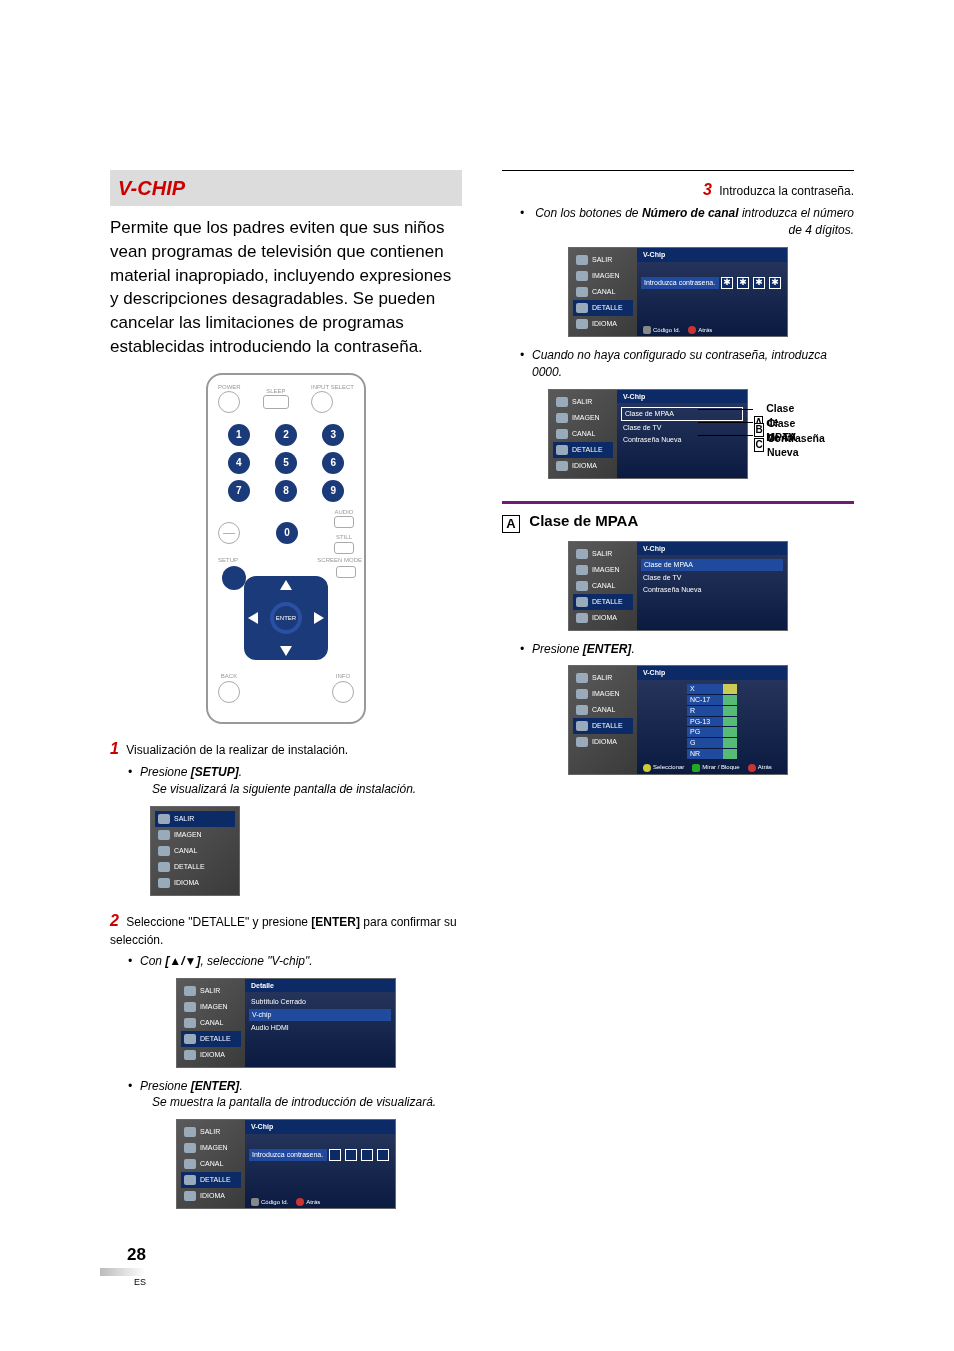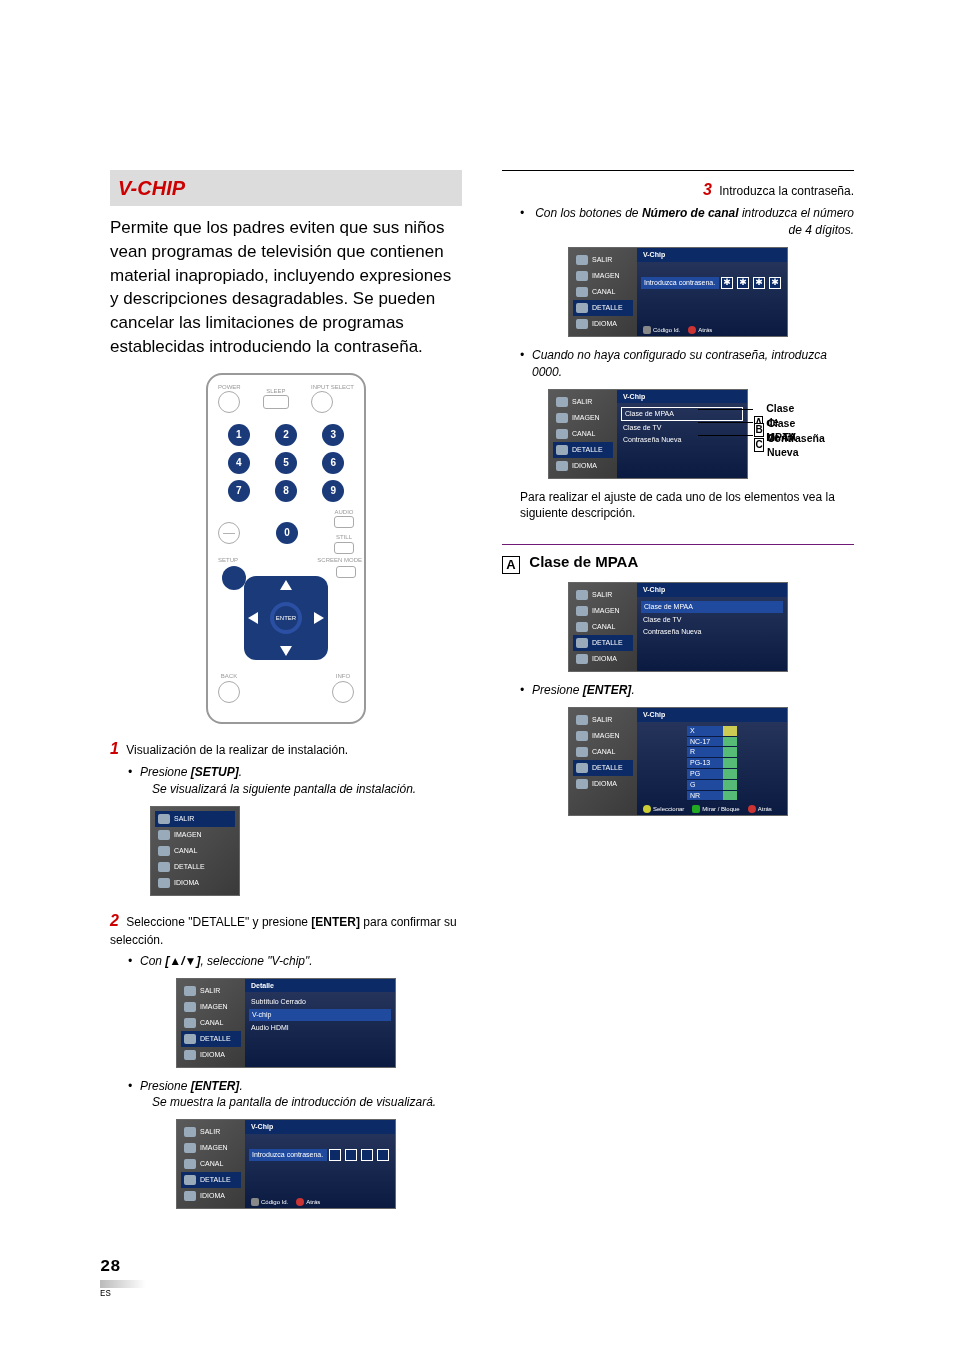--- a/index.html
+++ b/index.html
@@ -58,21 +58,21 @@
     padding-left: 12px;
     margin-bottom: 4px;
   }
   .bullet-list li::before {
     content: "•";
     position: absolute;
     left: 0;
   }
   .sub-indent { display:block; padding-left:12px; }
   .section-head {
-    border-top: 1px solid #701a75;
+    border-top: 3px solid #701a75;
     margin-top: 22px;
     padding-top: 6px;
   }
   .section-head .box {
     display: inline-block;
     border: 1.5px solid #000;
     width: 18px; height: 18px;
     text-align: center;
     line-height: 16px;
     font-weight: bold;
@@ -159,21 +159,21 @@
   .pw-box { width:12px;height:12px;border:1px solid #fff;background:#0b2a66;display:flex;align-items:center;justify-content:center;font-size:9px; }
   .rating-row { display:flex; }
   .rating-label { width:36px; background:#204a9e; border-bottom:1px solid #0a1a40; padding:0 3px; font-size:7px; }
   .rating-cell { width:14px; background:#5b7; border-bottom:1px solid #0a1a40; }
   .rating-row.first .rating-cell { background:#cc5; }
   .callout-group { position:relative; width:260px; margin:8px auto 10px; }
   .callout-group .osd { margin:0; width:200px; }
   .call-label { position:absolute; font-size:10.5px; font-weight:bold; display:flex; align-items:center; gap:3px; }
   .call-box { border:1.5px solid #000; width:14px;height:14px;display:flex;align-items:center;justify-content:center;font-size:10px; background:#fff;}
   .call-line { position:absolute; height:1px; background:#000; }
-  .page-num-wrap { position:absolute; left:100px; bottom:50px; text-align:left;font-family:Liberation Mono, monospace; }
+  .page-num-wrap { position:absolute; left:100px; bottom:62px; text-align:right; }
   .pn-grad { width:46px;height:8px;background:linear-gradient(90deg,#bbb,#fff);margin-top:2px; }
   .page-num { font-size:17px; font-weight:bold; }
   .page-es { font-size:9px; }
 </style>
 </head>
 <body>
 
 <div class="page">
   <div class="columns">
 
@@ -453,21 +453,20 @@
         <div class="call-label" style="top:27px;left:206px;">
             <span class="call-box">B</span>
             <span>Clase de TV</span>
           </div>
         <div class="call-label" style="top:42px;left:206px;">
             <span class="call-box">C</span>
             <span>Contraseña Nueva</span>
           </div>
       </div>
 
-      <p style="margin-left:18px;">Para realizar el ajuste de cada uno de los elementos vea la siguiente descripción.</p>
 
       <div class="section-head">
         <span class="box">A</span>
         <span class="label">Clase de MPAA</span>
       </div>
 
 
       <div class="osd">
         <div class="side">
           <div class="side-item">

